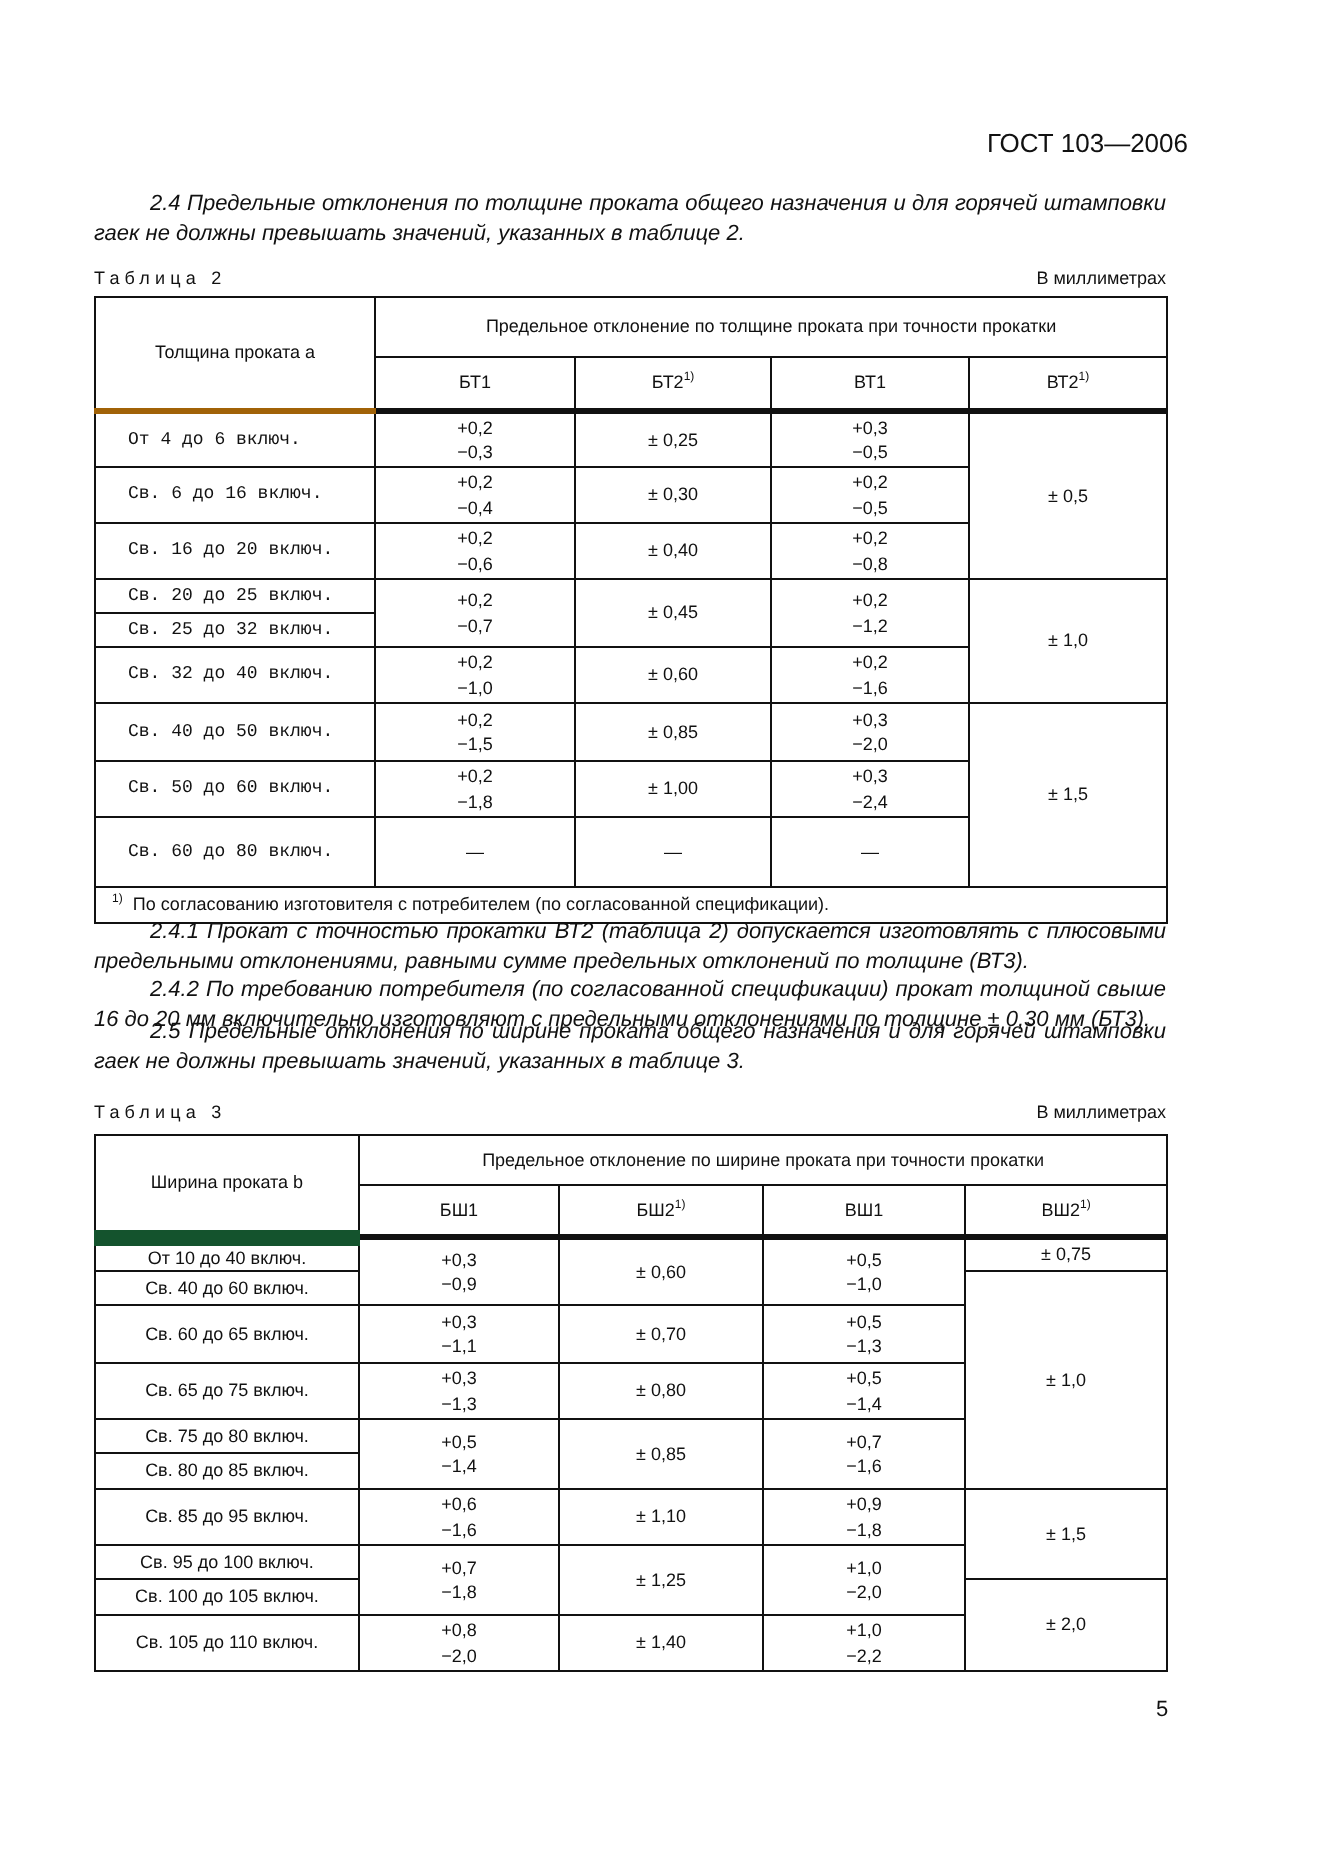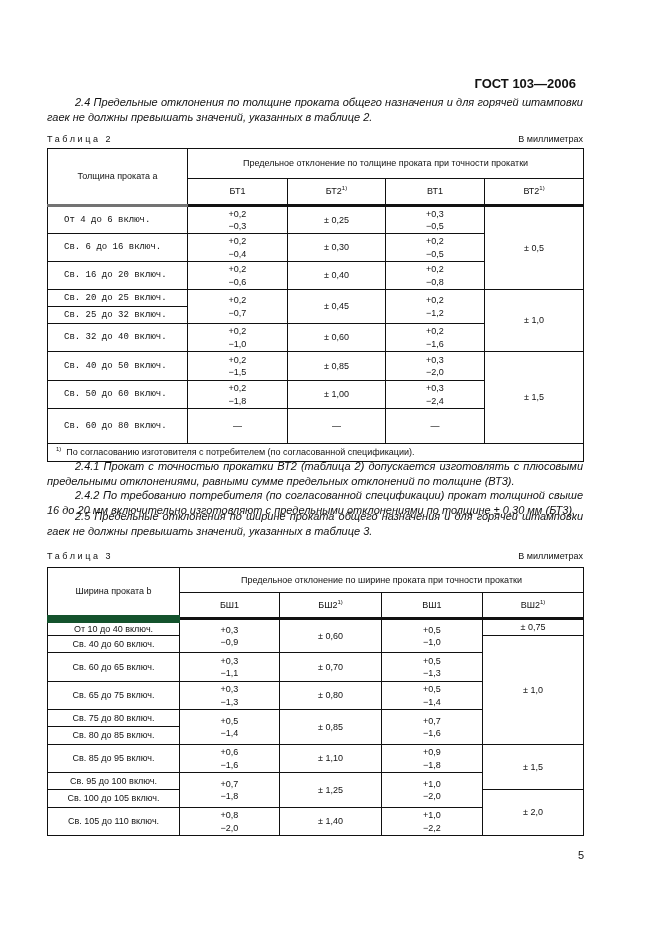--- a/index.html
+++ b/index.html
@@ -1,19 +1,19 @@
 <!DOCTYPE html>
 <html><head>
 <meta charset="utf-8">
 <style>
   html, body { margin:0; padding:0; background:#ffffff; }
   body { width:661px; height:936px; position:relative; overflow:hidden;
          font-family:"Liberation Sans", sans-serif; color:#111; }
   .abs { position:absolute; }
-  .header { right:85px; top:64px; font-weight:bold; font-size:13px;margin-top:12px; }
+  .header { right:67px; top:64px; font-weight:normal; font-size:13px; }
   .para { left:47px; width:536px; font-size:11px; line-height:14.5px; text-align:justify;font-style:italic; }
   .para .indent { display:inline-block; width:28px; }
   .cap { font-size:9px; letter-spacing:0px; }
   .cap.t { left:47px; letter-spacing:2.6px; }
   .cap.u { right:78px; }
   table { position:absolute; left:47px; border-collapse:collapse; font-size:9px; table-layout:fixed; }
   td { border:1px solid #111; text-align:center; vertical-align:middle; padding:0; line-height:12.5px; }
   td.l { text-align:left; padding-left:16px;font-family:Liberation Mono, monospace; }
   tr.hsep td { border-bottom:3px solid #111;text-align:center; }
   .frame { border:1.5px solid #111; }
@@ -34,21 +34,21 @@
 <table class="frame" style="top:148px; width:536px">
   <colgroup>
       <col style="width:140px">
       <col style="width:100px">
       <col style="width:98px">
       <col style="width:99px">
       <col style="width:99px">
     </colgroup>
   <tbody>
       <tr style="height:30px">
-    <td rowspan="2" style="border-bottom:3px solid #737373"><span>Толщина проката а</span></td>
+    <td rowspan="2" style="border-bottom:3px solid #a16207"><span>Толщина проката а</span></td>
     <td colspan="4">Предельное отклонение по толщине проката при точности прокатки</td>
   </tr>
   <tr class="hsep" style="height:27px">
     <td>БТ1</td>
     <td><span>БТ2</span><sup>1)</sup></td>
     <td>ВТ1</td>
     <td><span>ВТ2</span><sup>1)</sup></td>
   </tr>
   <tr style="height:28px">
     <td class="l">От 4 до 6 включ.</td>

